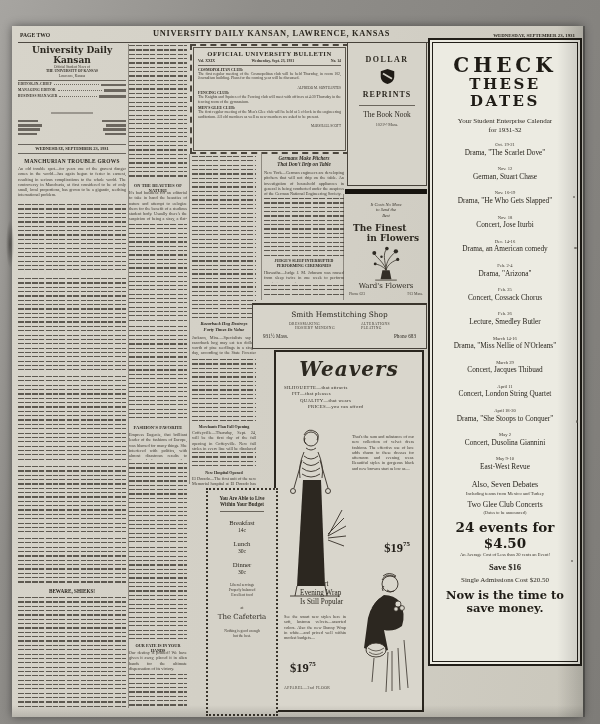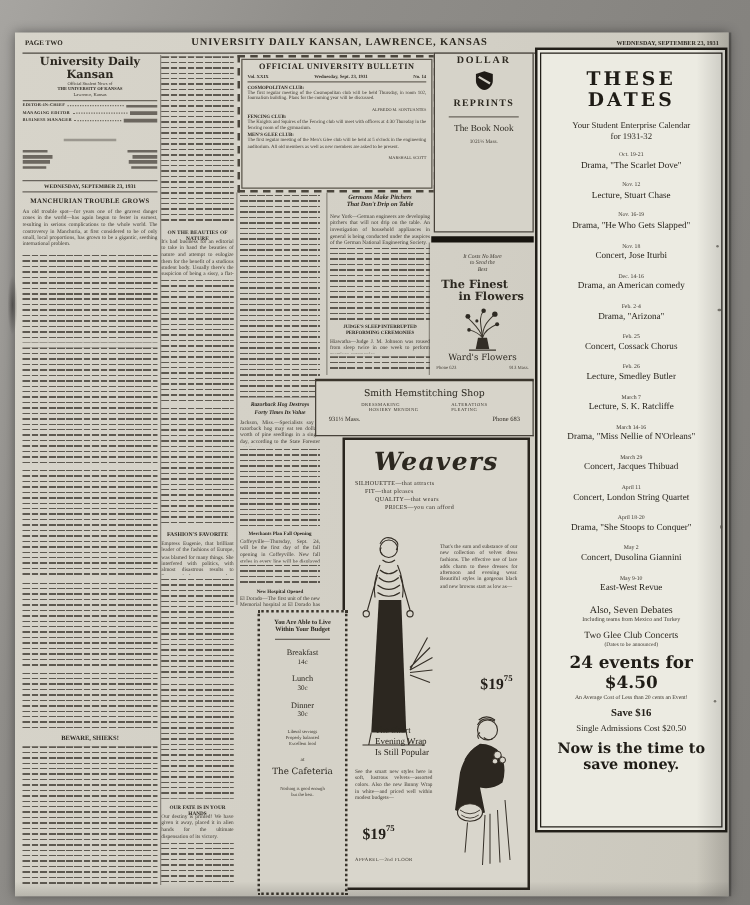--- a/index.html
+++ b/index.html
@@ -176,21 +176,21 @@
         </div>
         <div style="margin-top:1.5px;">
           <div class="b" style="font-size:3.9px;color:#2f2a23;">MEN'S GLEE CLUB:</div>
           <div class="mx2" style="height:14px;">The first regular meeting of the Men's Glee club will be held at 5 o'clock in the engineering auditorium. All old members as well as new members are asked to be present.</div>
           <div style="text-align:right;font-size:3.4px;color:#36312a;">MARSHALL SCOTT</div>
         </div>
       </div>
     </div>
 
     <div class="abs ctr" style="left:335px;top:16px;width:78px;height:142px;border:1px solid #47423a;background:#d6d3c9;overflow:hidden;">
-      <div class="b ink" style="font-size:8px;letter-spacing:1.5px;">DOLLAR</div>
+      <div class="b ink" style="font-size:8px;letter-spacing:1.5px;margin-top:12px;">DOLLAR</div>
       <div style="display:flex;justify-content:center;margin-top:4px;">
         <svg width="15" height="17" viewBox="0 0 20 22">
           <path d="M10 1 L19 4 V11 C19 16 15 20 10 21 C5 20 1 16 1 11 V4 Z" fill="#1f1b16"></path>
           <path d="M4 7 L16 14" stroke="#d3d0c6" stroke-width="2.4"></path>
         </svg>
       </div>
       <div class="b ink" style="font-size:8px;letter-spacing:1px;margin-top:5px;">REPRINTS</div>
       <div style="border-top:.5px solid #6a655c;width:56px;margin:6px auto 0;"></div>
       <div class="ink" style="font-size:7.4px;margin-top:4px;">The Book Nook</div>
       <div style="font-size:4.2px;color:#47423a;margin-top:3px;">1021½ Mass.</div>
@@ -347,31 +347,32 @@
       <div style="margin-top:7px;font-size:4.2px;color:#3e3931;">at</div>
       <div class="ink" style="font-size:7px;margin-top:3px;font-family:'DejaVu Serif',serif;">The Cafeteria</div>
       <div style="margin-top:8px;font-size:3.7px;line-height:4.8px;color:#3e3931;">
         <div>Nothing is good enough</div>
         <div>but the best.</div>
       </div>
     </div>
 
     <div class="abs" style="left:416px;top:12px;width:150px;height:624px;border:2.5px solid #221f19;background:#ecebe2;">
       <div style="position:absolute;inset:2px;border:1px solid #221f19;overflow:hidden;text-align:center;padding-top:12px;">
+        <div class="b" style="font-size:20px;letter-spacing:4px;color:#1f1c16;font-family:'DejaVu Serif',serif;line-height:21px;">CHECK</div>
         <div class="b" style="font-size:15px;letter-spacing:2.5px;color:#1f1c16;font-family:'DejaVu Serif',serif;line-height:17px;">THESE DATES</div>
         <div style="font-size:7px;color:#2b2720;margin-top:7px;">Your Student Enterprise Calendar</div>
         <div style="font-size:7px;color:#2b2720;margin-top:1px;">for 1931-32</div>
         <div style="margin-top:8px;">
           <div class="cal-entry">
               <div class="cal-date">Oct. 19-21</div>
               <div class="cal-event">Drama, "The Scarlet Dove"</div>
             </div>
           <div class="cal-entry">
               <div class="cal-date">Nov. 12</div>
-              <div class="cal-event">Lecture, Stuart Chase</div>
+              <div class="cal-event">German, Stuart Chase</div>
             </div>
           <div class="cal-entry">
               <div class="cal-date">Nov. 16-19</div>
               <div class="cal-event">Drama, "He Who Gets Slapped"</div>
             </div>
           <div class="cal-entry">
               <div class="cal-date">Nov. 18</div>
               <div class="cal-event">Concert, Jose Iturbi</div>
             </div>
           <div class="cal-entry">
@@ -382,24 +383,20 @@
               <div class="cal-date">Feb. 2-4</div>
               <div class="cal-event">Drama, "Arizona"</div>
             </div>
           <div class="cal-entry">
               <div class="cal-date">Feb. 25</div>
               <div class="cal-event">Concert, Cossack Chorus</div>
             </div>
           <div class="cal-entry">
               <div class="cal-date">Feb. 26</div>
               <div class="cal-event">Lecture, Smedley Butler</div>
-            </div>
-          <div class="cal-entry">
-              <div class="cal-date">March 7</div>
-              <div class="cal-event">Lecture, S. K. Ratcliffe</div>
             </div>
           <div class="cal-entry">
               <div class="cal-date">March 14-16</div>
               <div class="cal-event">Drama, "Miss Nellie of N'Orleans"</div>
             </div>
           <div class="cal-entry">
               <div class="cal-date">March 29</div>
               <div class="cal-event">Concert, Jacques Thibuad</div>
             </div>
           <div class="cal-entry">

